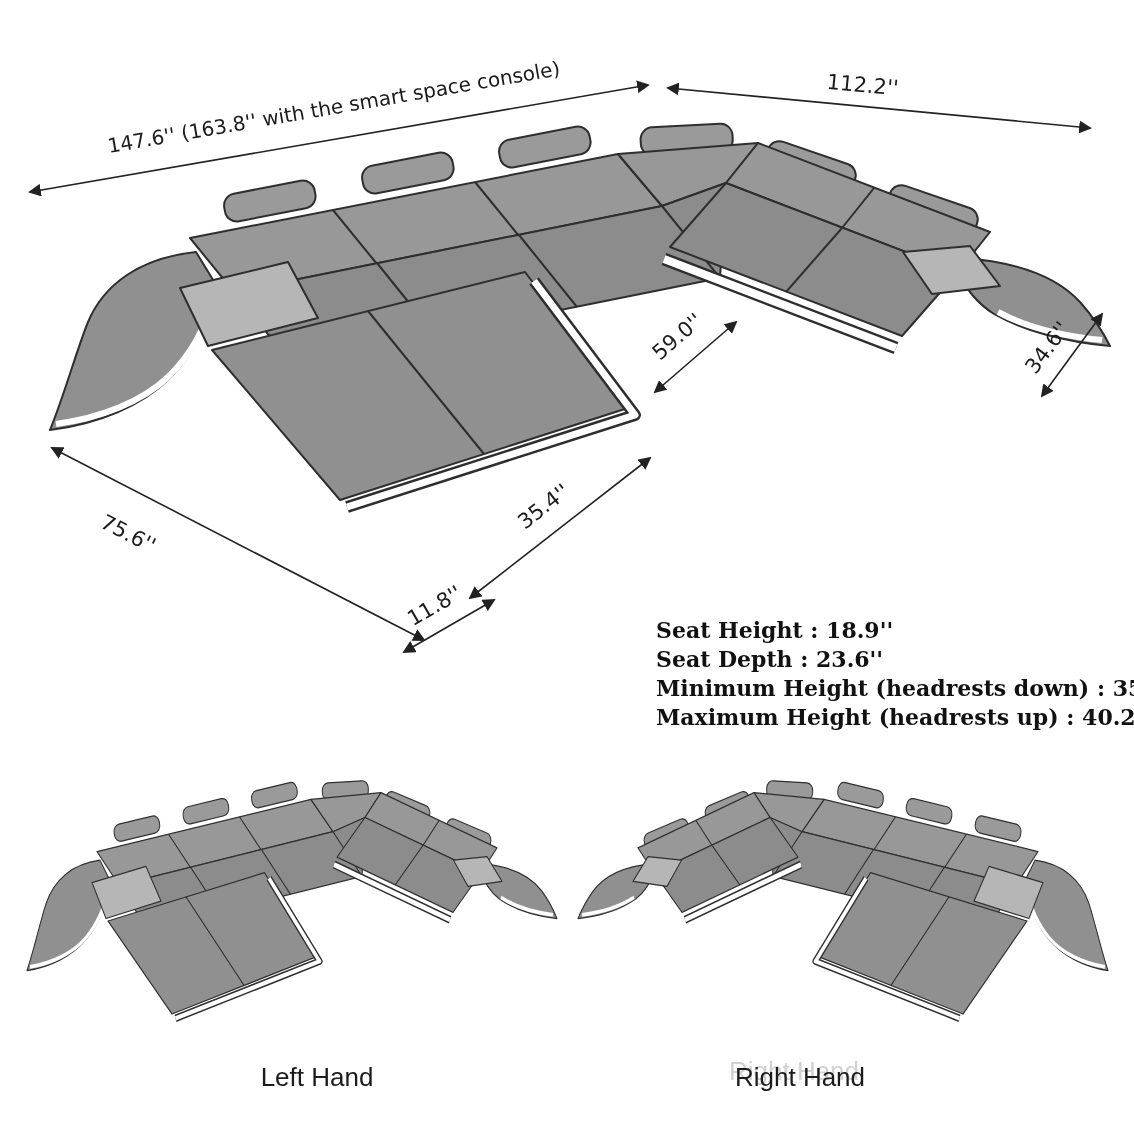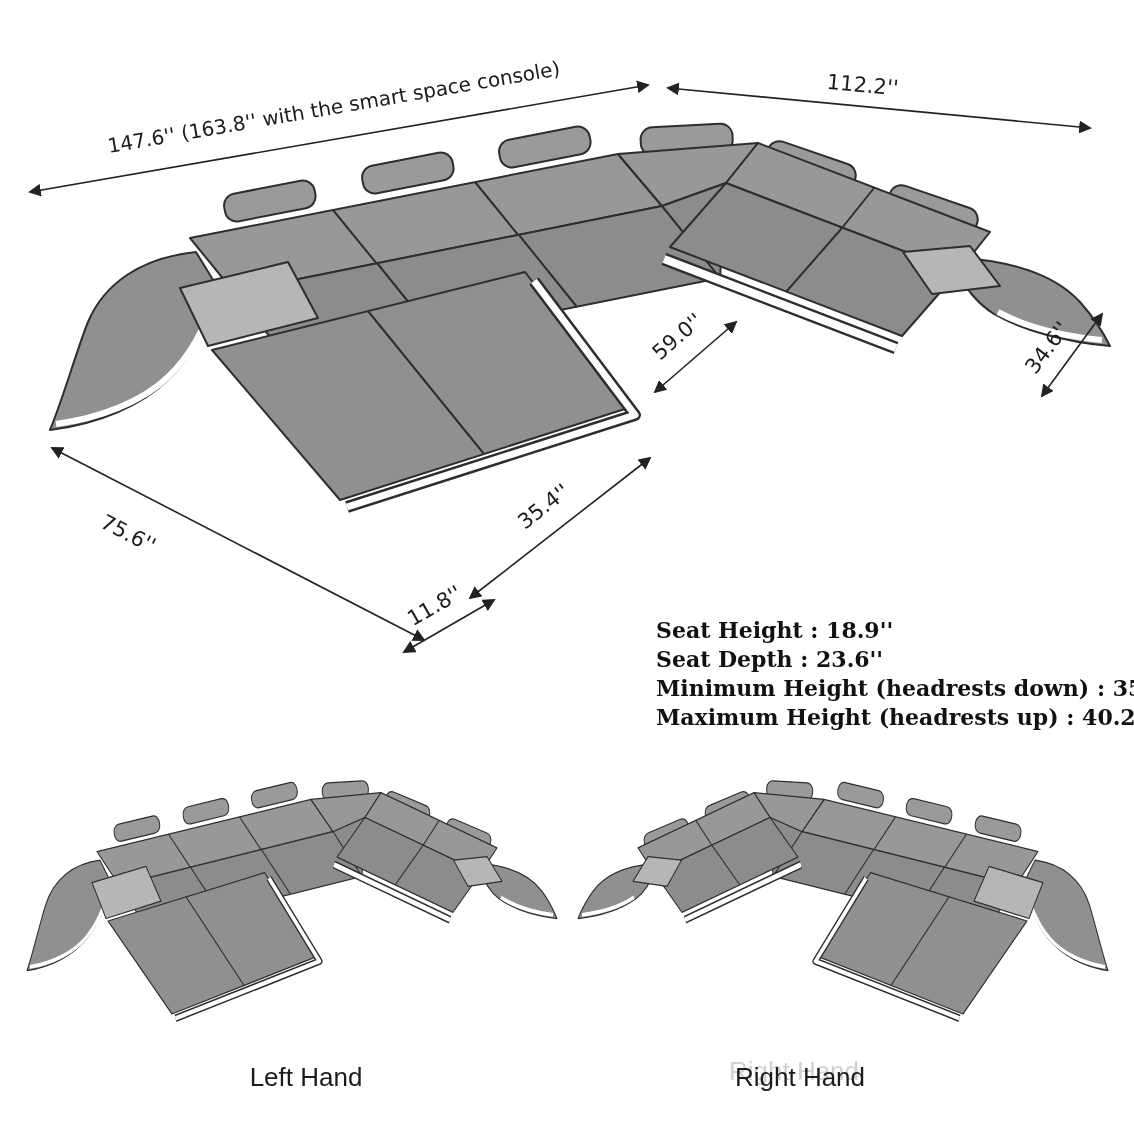--- a/index.html
+++ b/index.html
@@ -26,21 +26,21 @@
     white-space:nowrap;
   }
   .variant-label{
     position:absolute;
     transform:translateX(-50%);
     font-family:"Liberation Sans",sans-serif;
     font-size:26px;
     color:#1c1c1c;
     white-space:nowrap;
   }
-  .variant-label.left{left:306px;top:1062px;}
+  .variant-label.left{left:317px;top:1062px;}
   .variant-label.right{left:800px;top:1062px;}
   .variant-label.ghost{left:794px;top:1056px;color:#9a9a9a;opacity:.45;}
 </style>
 </head>
 <body>
 
 <div class="canvas">
 
   <svg class="diagram" width="1134" height="1134" viewBox="0 0 1134 1134">
 

